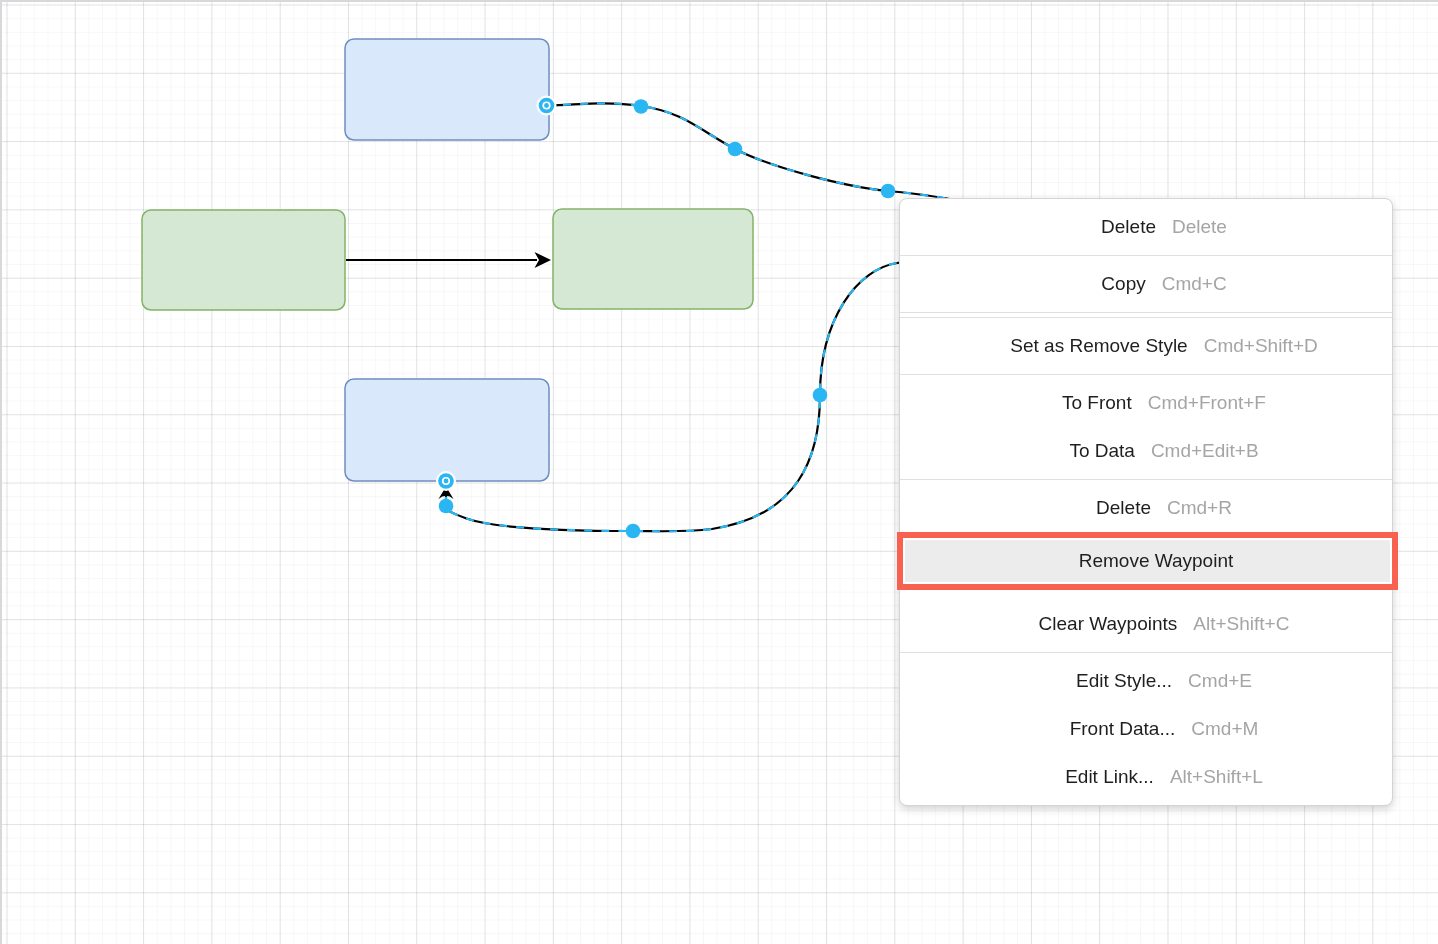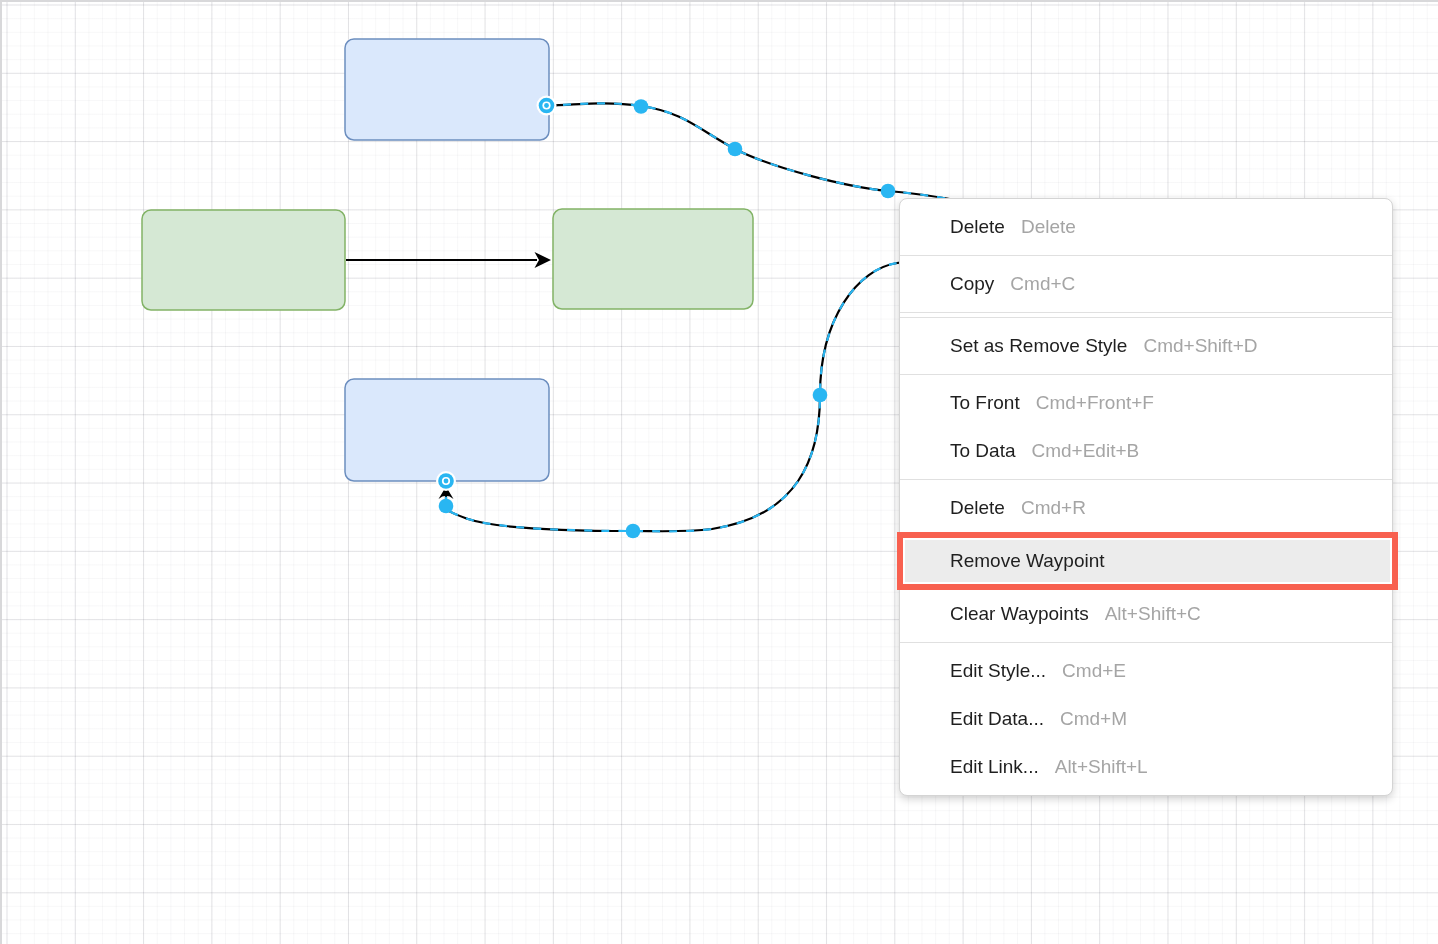--- a/index.html
+++ b/index.html
@@ -31,32 +31,32 @@
     background: #ffffff;
     border: 1px solid #d4d4d4;
     border-radius: 8px;
     box-shadow: 0 3px 9px rgba(0,0,0,0.18);
     padding: 4px 0;
     font-size: 19px;
     color: #1f1f1f;
   }
   .menu-item {
     height: 48px;
-    display: flex; align-items: center; justify-content: flex-start;
+    display: flex; align-items: center; justify-content: center;
     padding: 0 14px 0 50px;
     white-space: nowrap;
     cursor: default;
     gap: 16px;
   }
   .menu-item .shortcut { color: #a5a5a5; }
   .menu-sep { height: 1px; background: #e0e0e0; margin: 4px 0; }
   .menu-item.highlighted {
     box-sizing: content-box;
     height: 46px;
-    margin: 0 -6px 0 -3px;
+    margin: 0 -6px 10px -3px;
     padding: 0 14px 0 47px;
     background: #ececec;
     border: 6px solid #f8604f;
     box-shadow: inset 0 0 0 2px #ffffff;
   }
 </style>
 </head>
 <body>
 
 <div class="canvas">
@@ -167,21 +167,21 @@
       <span>Clear Waypoints</span>
       <span class="shortcut">Alt+Shift+C</span>
     </div>
     <div class="menu-sep"></div>
 
     <div class="menu-item">
       <span>Edit Style...</span>
       <span class="shortcut">Cmd+E</span>
     </div>
     <div class="menu-item">
-      <span>Edit Data...</span>
+      <span>Front Data...</span>
       <span class="shortcut">Cmd+M</span>
     </div>
     <div class="menu-item">
       <span>Edit Link...</span>
       <span class="shortcut">Alt+Shift+L</span>
     </div>
   </div>
 </div>
 
 </body></html>

